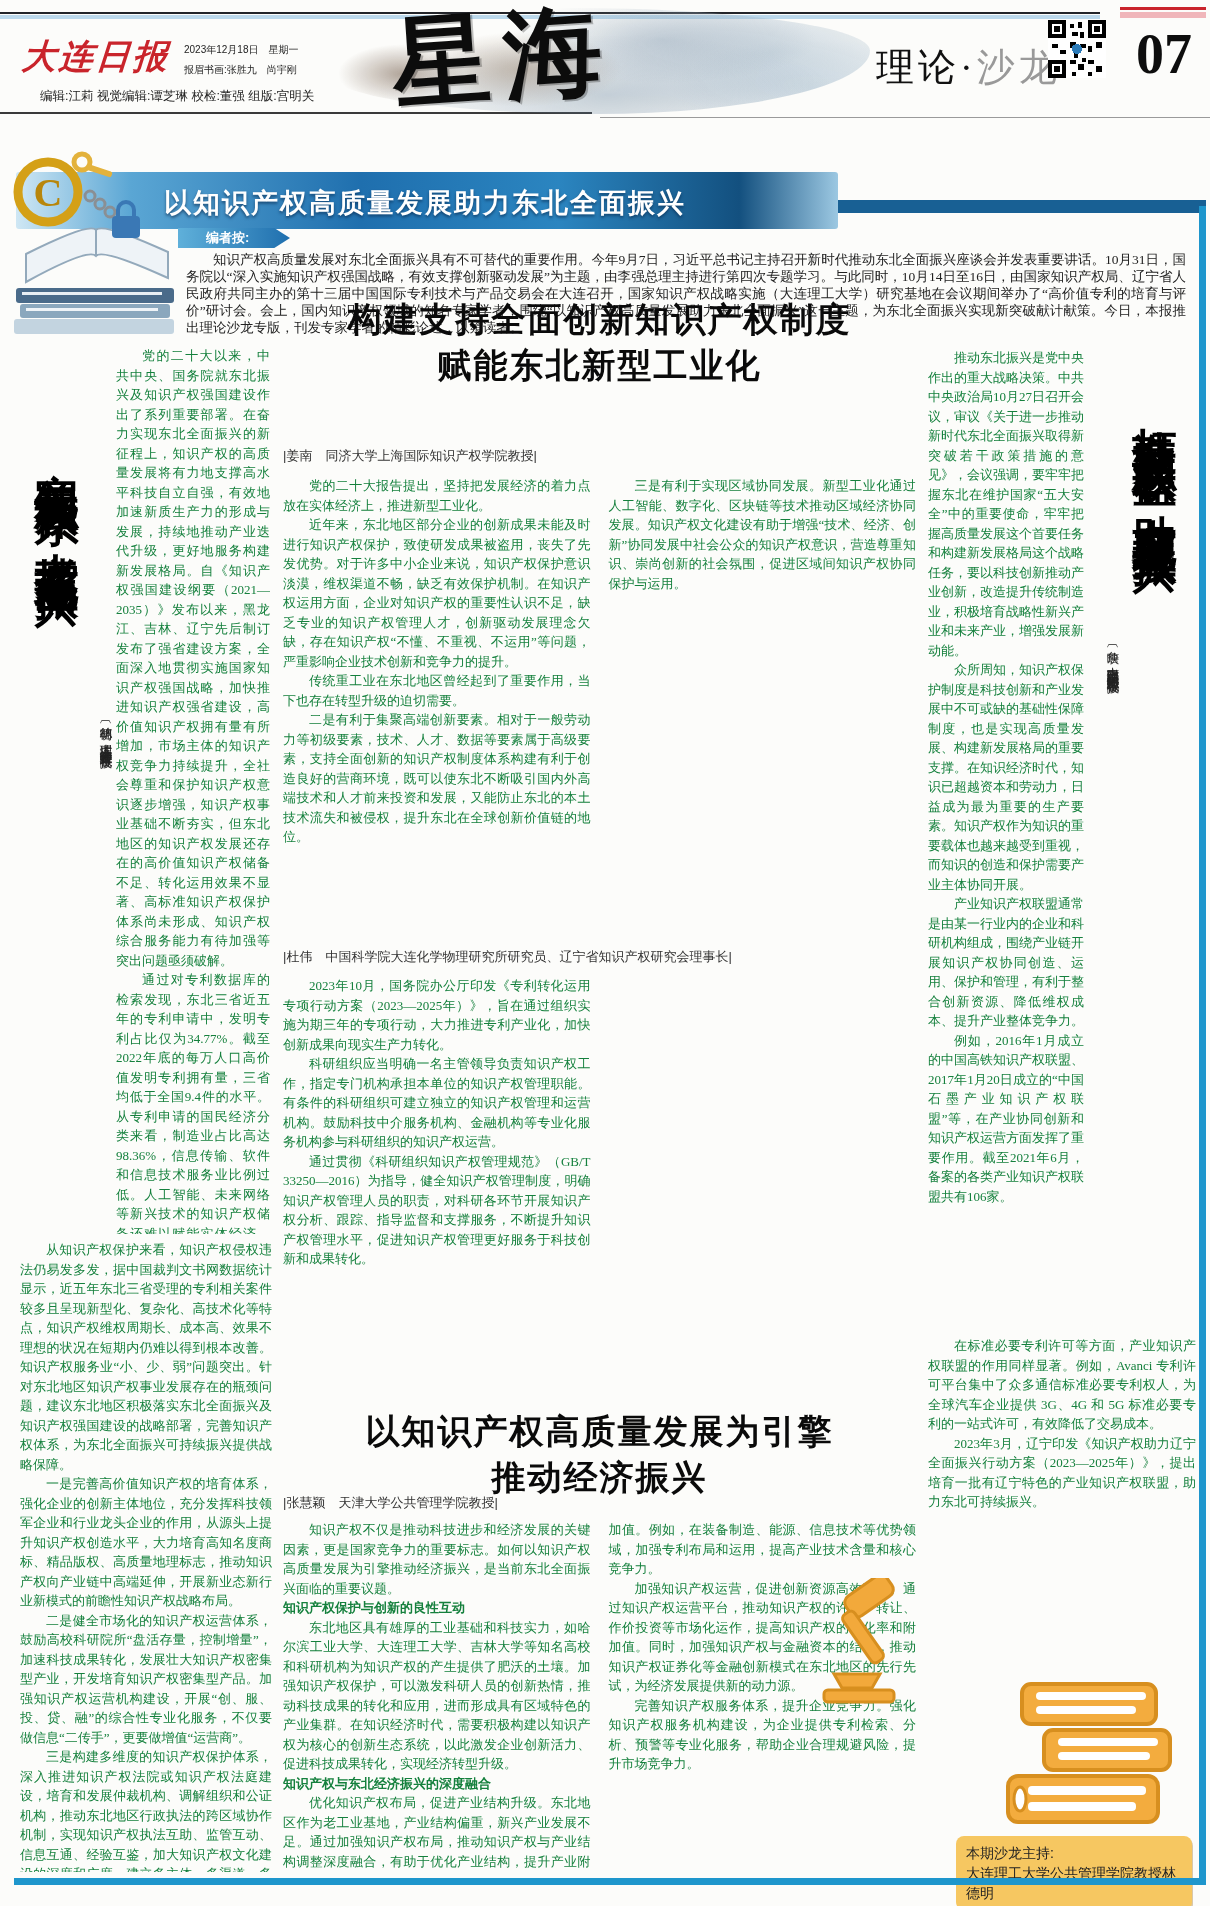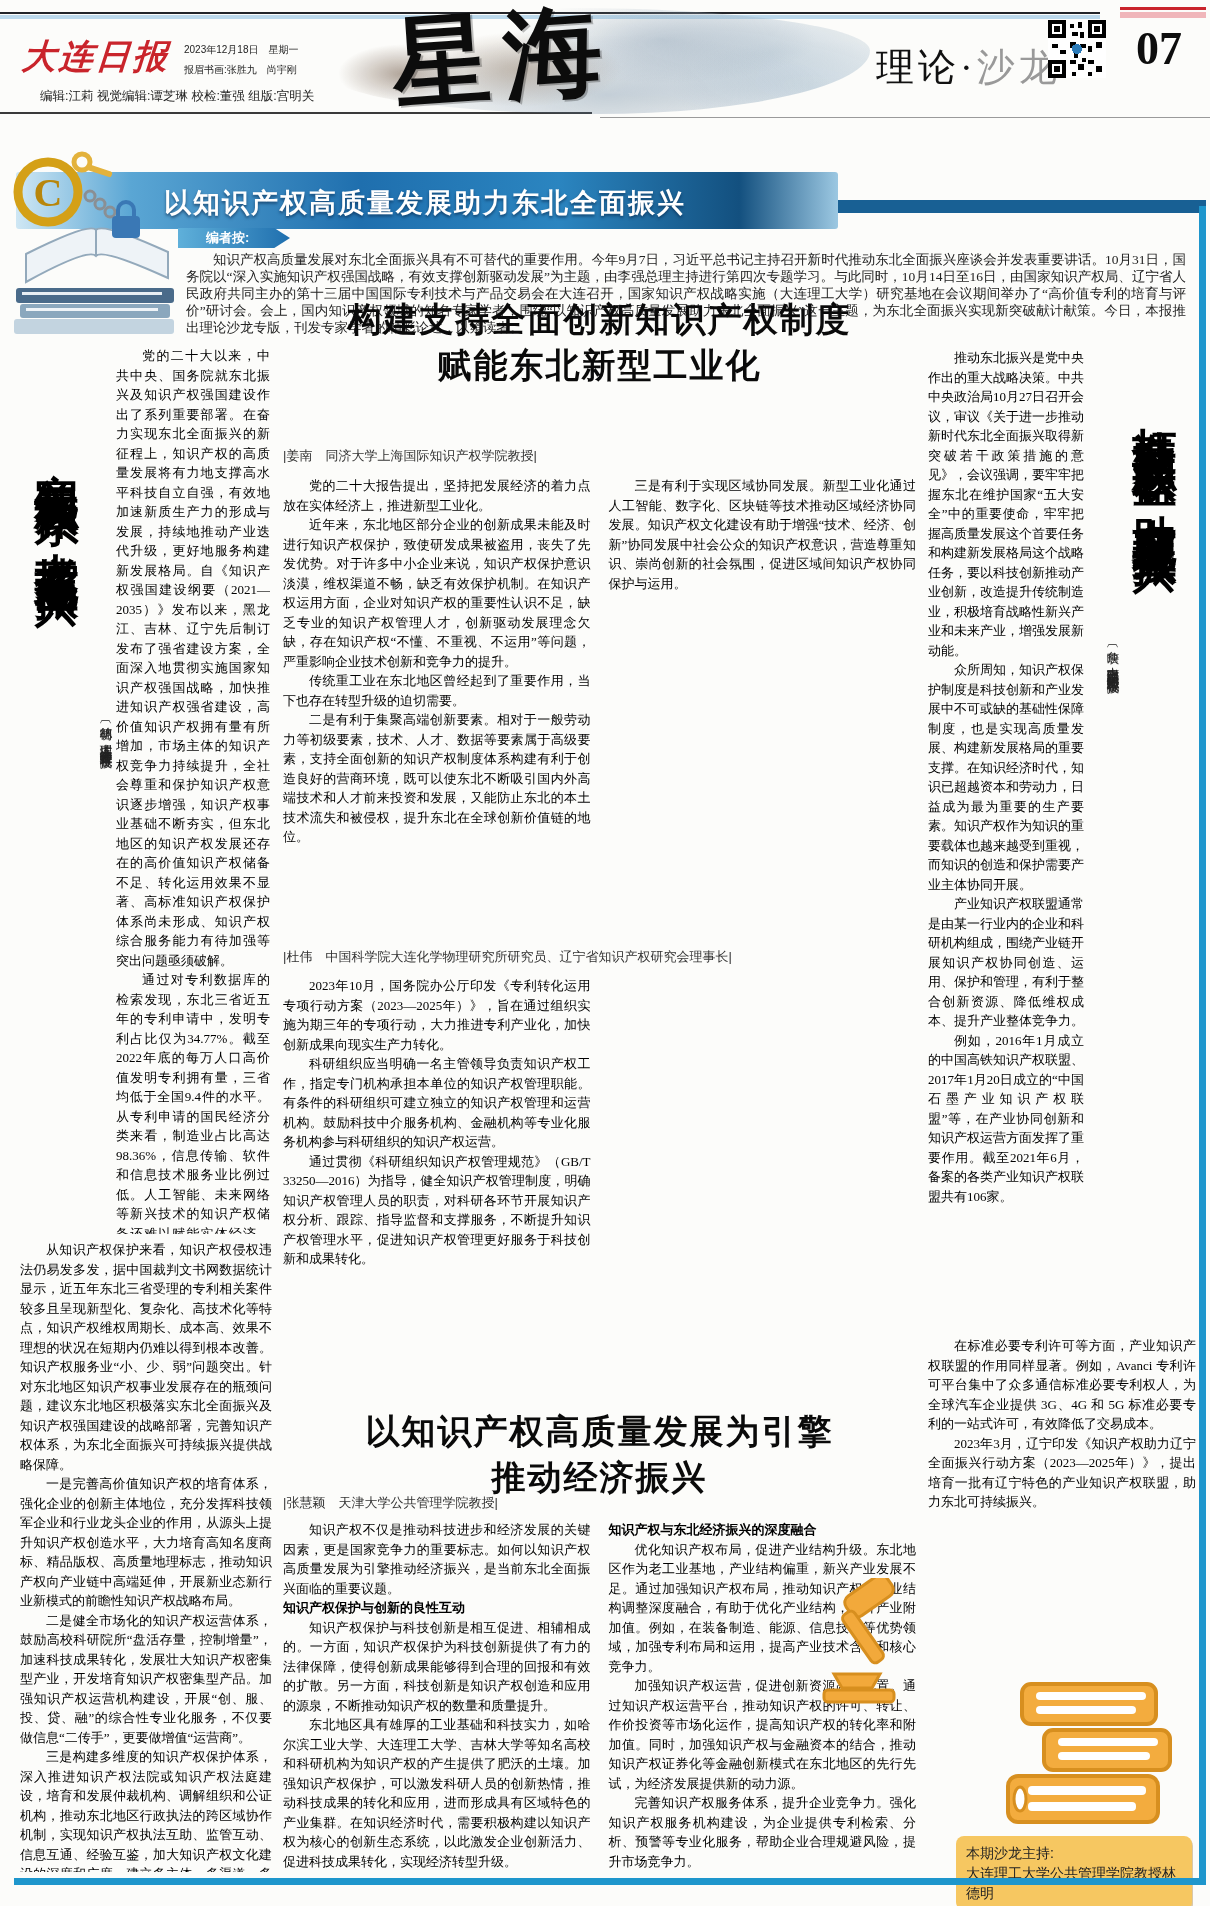--- a/index.html
+++ b/index.html
@@ -26,40 +26,40 @@
       radial-gradient(320px 84px at 52% 82%, rgba(92,122,150,.35), transparent 72%),
       radial-gradient(260px 95px at 82% 42%, rgba(168,188,204,.55), transparent 75%),
       radial-gradient(180px 60px at 90% 75%, rgba(210,222,230,.8), transparent 80%);
      border-radius:45% 55% 50% 50% / 60% 40% 60% 40%;filter:blur(.5px);}
   .masthead{left:392px;top:-8px;font-family:"DejaVu Serif",serif;font-weight:900;
      font-size:98px;letter-spacing:14px;color:#0c0c0c;transform:rotate(-4deg);
      text-shadow:2px 2px 0 rgba(0,0,0,.25);}
   .section-title{left:876px;top:42px;font-family:"Liberation Serif",serif;font-size:38px;letter-spacing:4px;}
   .section-title .sub{color:#999;}
   .qr{left:1048px;top:20px;width:58px;height:58px;}
-  .pagenum{left:1136px;top:22px;font-family:"Liberation Serif",serif;font-weight:700;font-size:46px;color:#0d0d0d;text-align:right;}
+  .pagenum{left:1136px;top:22px;font-family:"Liberation Serif",serif;font-weight:700;font-size:56px;color:#0d0d0d;text-align:right;}
 
   
   .nav-underbar{left:560px;top:200px;width:646px;height:13px;background:#186094;}
   .banner-bar{left:16px;top:172px;width:822px;height:57px;
      background:linear-gradient(90deg,#cfe7f4 0%,#5aa6d4 14%,#1f6fae 42%,#2b85c0 66%,#13507f 88%,#9cc8e2 100%);
      border-radius:3px;}
   .banner-title{position:absolute;left:148px;top:13px;font-size:27px;font-weight:700;color:#fff;
      letter-spacing:2px;text-shadow:0 2px 3px rgba(8,40,75,.65);white-space:nowrap;}
   .ed-tag{left:178px;top:228px;width:84px;height:20px;line-height:20px;padding-left:28px;
      background:linear-gradient(90deg,#5fb0da,#1f6fae);color:#fff;font-size:13px;font-weight:700;
      clip-path:polygon(0 0,86% 0,100% 50%,86% 100%,0 100%);}
   .ed-note{left:186px;top:251px;width:1000px;height:84px;font-family:"Liberation Serif",serif;
      font-size:13.5px;line-height:17px;text-align:justify;color:#222;overflow:hidden;}
   .ed-note p{margin:0;text-indent:2em;}
   .books-illu{left:8px;top:136px;width:178px;height:205px;}
 
   
   .bt{font-family:"Liberation Serif",serif;font-size:13px;line-height:19.5px;
-      text-align:justify;color:#000000;overflow:hidden;}
+      text-align:justify;color:#15803d;overflow:hidden;}
   .bt p{margin:0;text-indent:2em;}
   .bt p.sub{font-weight:700;text-indent:0;font-family:"Liberation Sans",sans-serif;}
 
   
   .l-vhead{left:28px;top:438px;height:810px;writing-mode:vertical-rl;font-size:44px;font-weight:900;
      letter-spacing:4px;color:#000;font-family:"Liberation Sans",sans-serif;}
   .l-vbyline{left:97px;top:716px;height:320px;writing-mode:vertical-rl;font-size:12.5px;color:#222;letter-spacing:1px;}
   .l-body-top{left:116px;top:346px;width:154px;height:888px;}
   .l-body-bottom{left:20px;top:1240px;width:252px;height:632px;}
 
@@ -214,21 +214,20 @@
     </div>
 
   <div class="abs c-head a3-head">
     <div>以知识产权高质量发展为引擎</div>
     <div>推动经济振兴</div>
   </div>
   <div class="abs c-byline a3-byline">|张慧颖　天津大学公共管理学院教授|</div>
   <div class="abs bt c-body a3-body">
       <p>知识产权不仅是推动科技进步和经济发展的关键因素，更是国家竞争力的重要标志。如何以知识产权高质量发展为引擎推动经济振兴，是当前东北全面振兴面临的重要议题。</p>
       <p class="sub">知识产权保护与创新的良性互动</p>
-      <p>知识产权保护与科技创新是相互促进、相辅相成的。一方面，知识产权保护为科技创新提供了有力的法律保障，使得创新成果能够得到合理的回报和有效的扩散。另一方面，科技创新是知识产权创造和应用的源泉，不断推动知识产权的数量和质量提升。</p>
       <p>东北地区具有雄厚的工业基础和科技实力，如哈尔滨工业大学、大连理工大学、吉林大学等知名高校和科研机构为知识产权的产生提供了肥沃的土壤。加强知识产权保护，可以激发科研人员的创新热情，推动科技成果的转化和应用，进而形成具有区域特色的产业集群。在知识经济时代，需要积极构建以知识产权为核心的创新生态系统，以此激发企业创新活力、促进科技成果转化，实现经济转型升级。</p>
       <p class="sub">知识产权与东北经济振兴的深度融合</p>
       <p>优化知识产权布局，促进产业结构升级。东北地区作为老工业基地，产业结构偏重，新兴产业发展不足。通过加强知识产权布局，推动知识产权与产业结构调整深度融合，有助于优化产业结构，提升产业附加值。例如，在装备制造、能源、信息技术等优势领域，加强专利布局和运用，提高产业技术含量和核心竞争力。</p>
       <p>加强知识产权运营，促进创新资源高效配置。通过知识产权运营平台，推动知识产权的许可、转让、作价投资等市场化运作，提高知识产权的转化率和附加值。同时，加强知识产权与金融资本的结合，推动知识产权证券化等金融创新模式在东北地区的先行先试，为经济发展提供新的动力源。</p>
       <p>完善知识产权服务体系，提升企业竞争力。强化知识产权服务机构建设，为企业提供专利检索、分析、预警等专业化服务，帮助企业合理规避风险，提升市场竞争力。</p>
     </div>
 
   <div class="abs r-vhead">打造产业知识产权联盟　助力东北可持续振兴</div>
   <div class="abs r-vbyline">〔詹映　中南财经政法大学知识产权学院教授〕</div>
   <div class="abs bt r-body-top">

